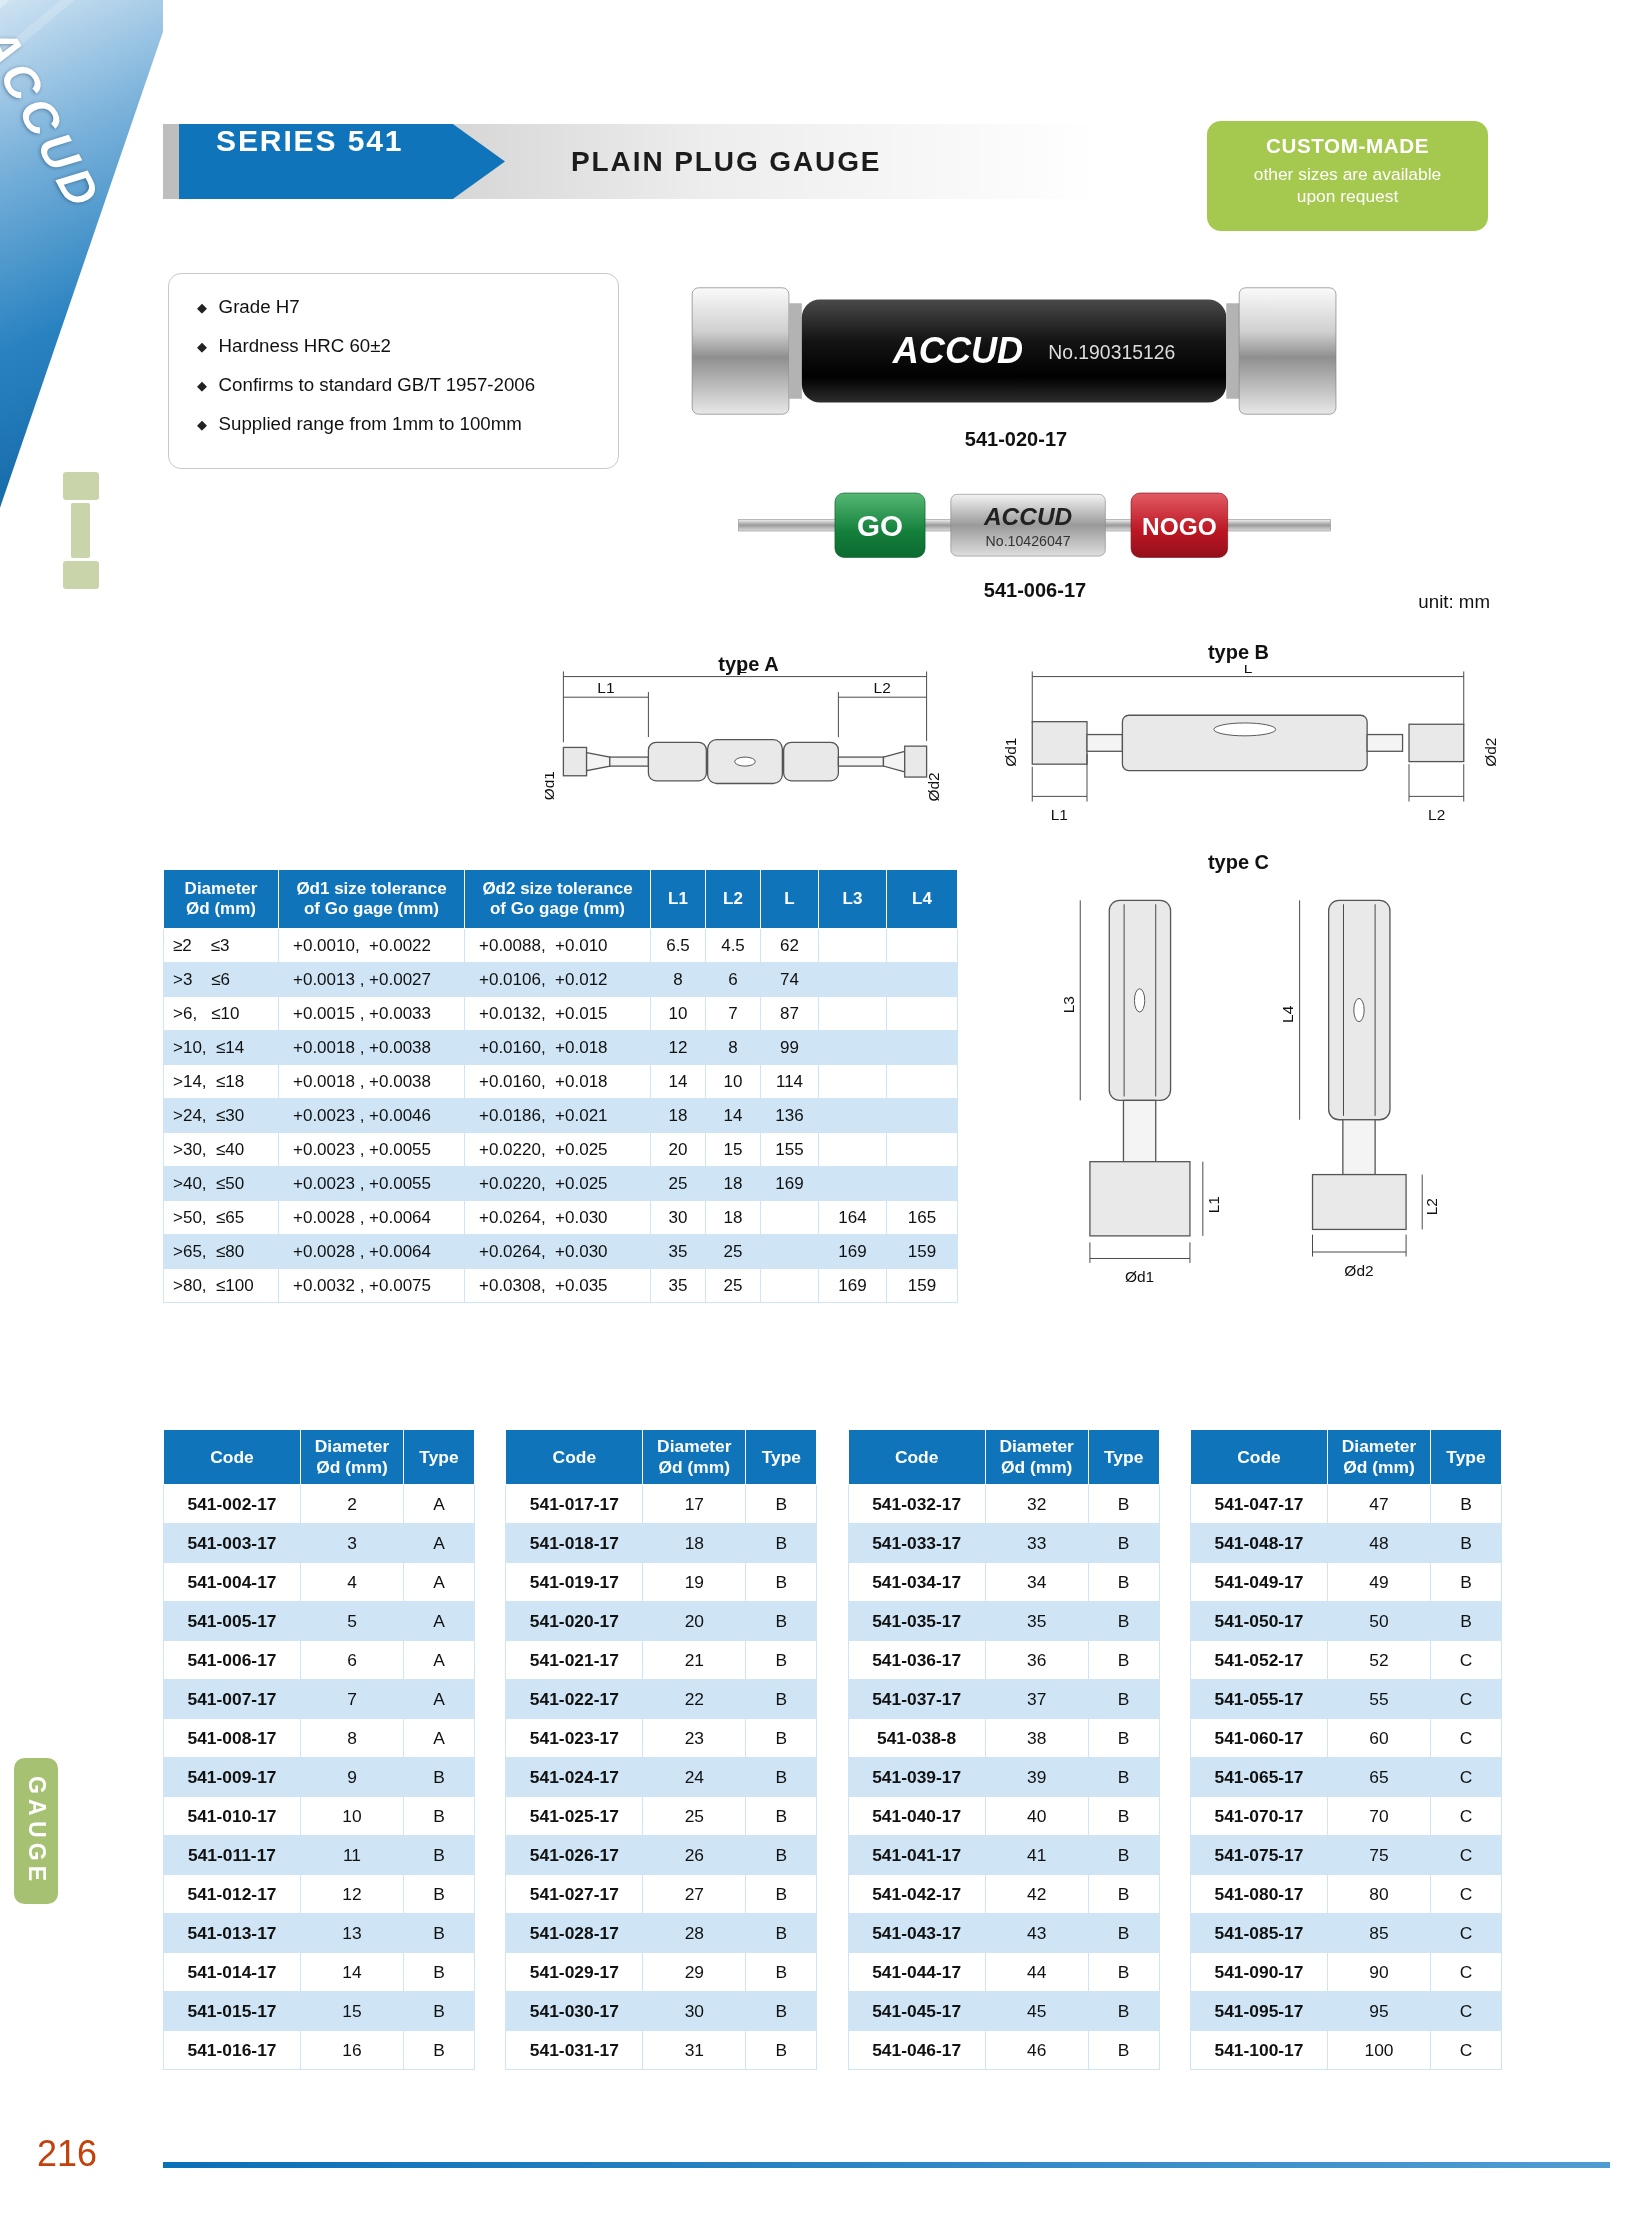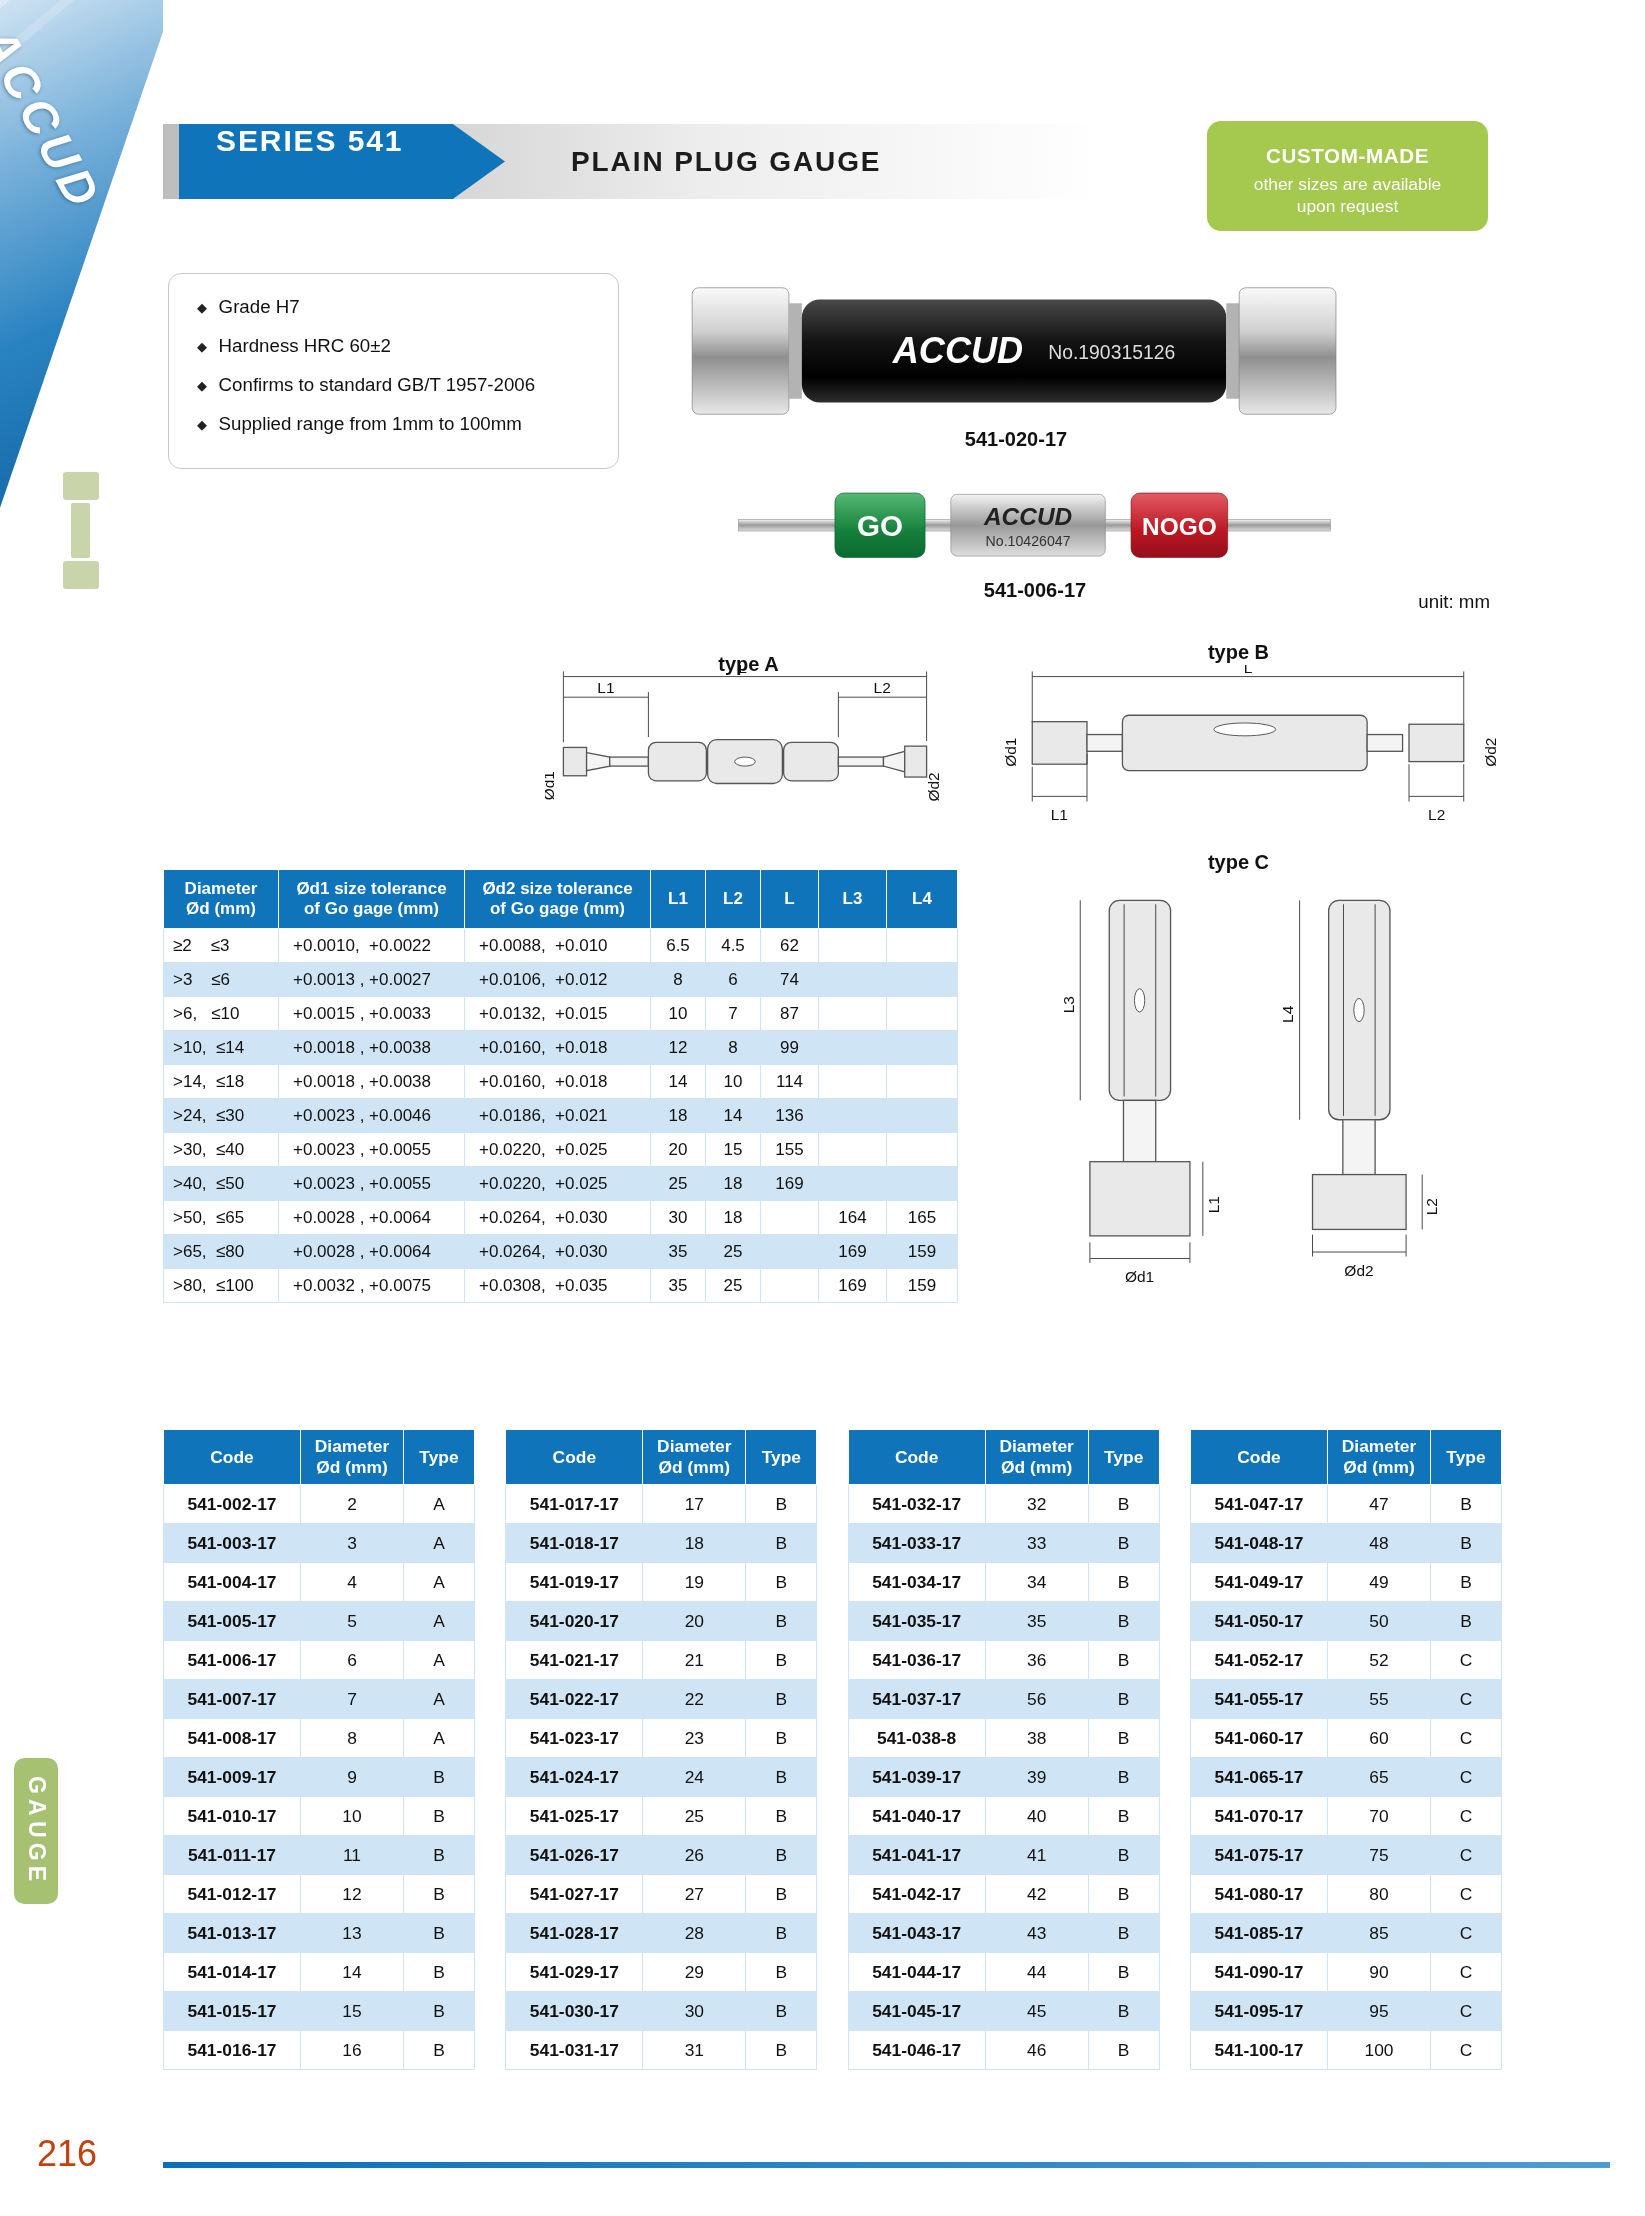--- a/index.html
+++ b/index.html
@@ -27,21 +27,21 @@
 
   
   .title-strip { position:absolute; left:163px; top:124px; width:987px; height:75px;
     background:linear-gradient(to right,#bdbdbd,#ededed 55%,#ffffff 95%); }
   .series-banner { position:absolute; left:0; top:0; width:326px; height:75px; background:#0f74ba;
     clip-path:polygon(0 0, 84% 0, 100% 50%, 84% 100%, 0 100%); display:flex; align-items:flex-start;margin-left:16px; }
   .series-banner span { padding-left:37px; font-size:30px; font-weight:bold; color:#fff; letter-spacing:1.9px; }
   .page-title { position:absolute; left:362px; top:0; height:75px; display:flex; align-items:center;
     font-size:28px; font-weight:bold; color:#1c1c1c; letter-spacing:1.9px;margin-left:46px; }
   .custom-box { position:absolute; left:1207px; top:121px; width:281px; height:110px; background:#a5c84e;
-    border-radius:14px; color:#fff; text-align:center; padding-top:23px; }
+    border-radius:14px; color:#fff; text-align:center; padding-top:13px; }
   .custom-title { font-size:20.6px; font-weight:bold; letter-spacing:0.6px; margin-bottom:6.4px; }
   .custom-line { font-size:17.4px; line-height:1.25; }
 
   
   .features-box { position:absolute; left:168px; top:273px; width:451px; height:196px;
     border:1.9px solid #c9c9c9; border-radius:13px; padding:22px 0 0 28px; }
   .feature { font-size:18.7px; color:#111; margin-bottom:17px; display:flex; align-items:center; }
   .feature .bullet { font-size:13px; margin-right:11.6px; color:#222; }
 
   
@@ -613,21 +613,21 @@
             <td>35</td>
             <td>B</td>
           </tr>
           <tr>
             <td>541-036-17</td>
             <td>36</td>
             <td>B</td>
           </tr>
           <tr>
             <td>541-037-17</td>
-            <td>56</td>
+            <td>37</td>
             <td>B</td>
           </tr>
           <tr>
             <td>541-038-8</td>
             <td>38</td>
             <td>B</td>
           </tr>
           <tr>
             <td>541-039-17</td>
             <td>39</td>

